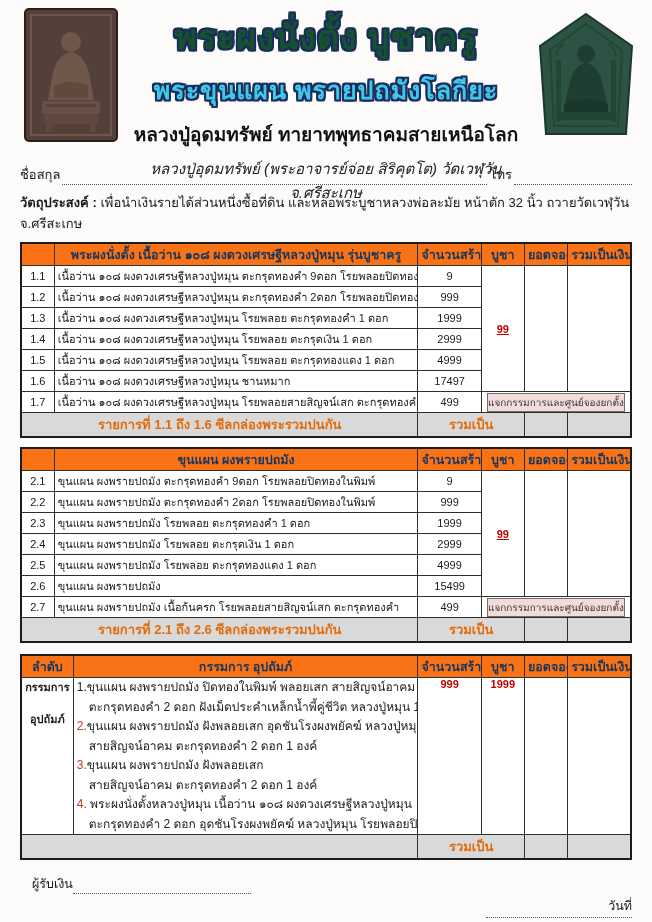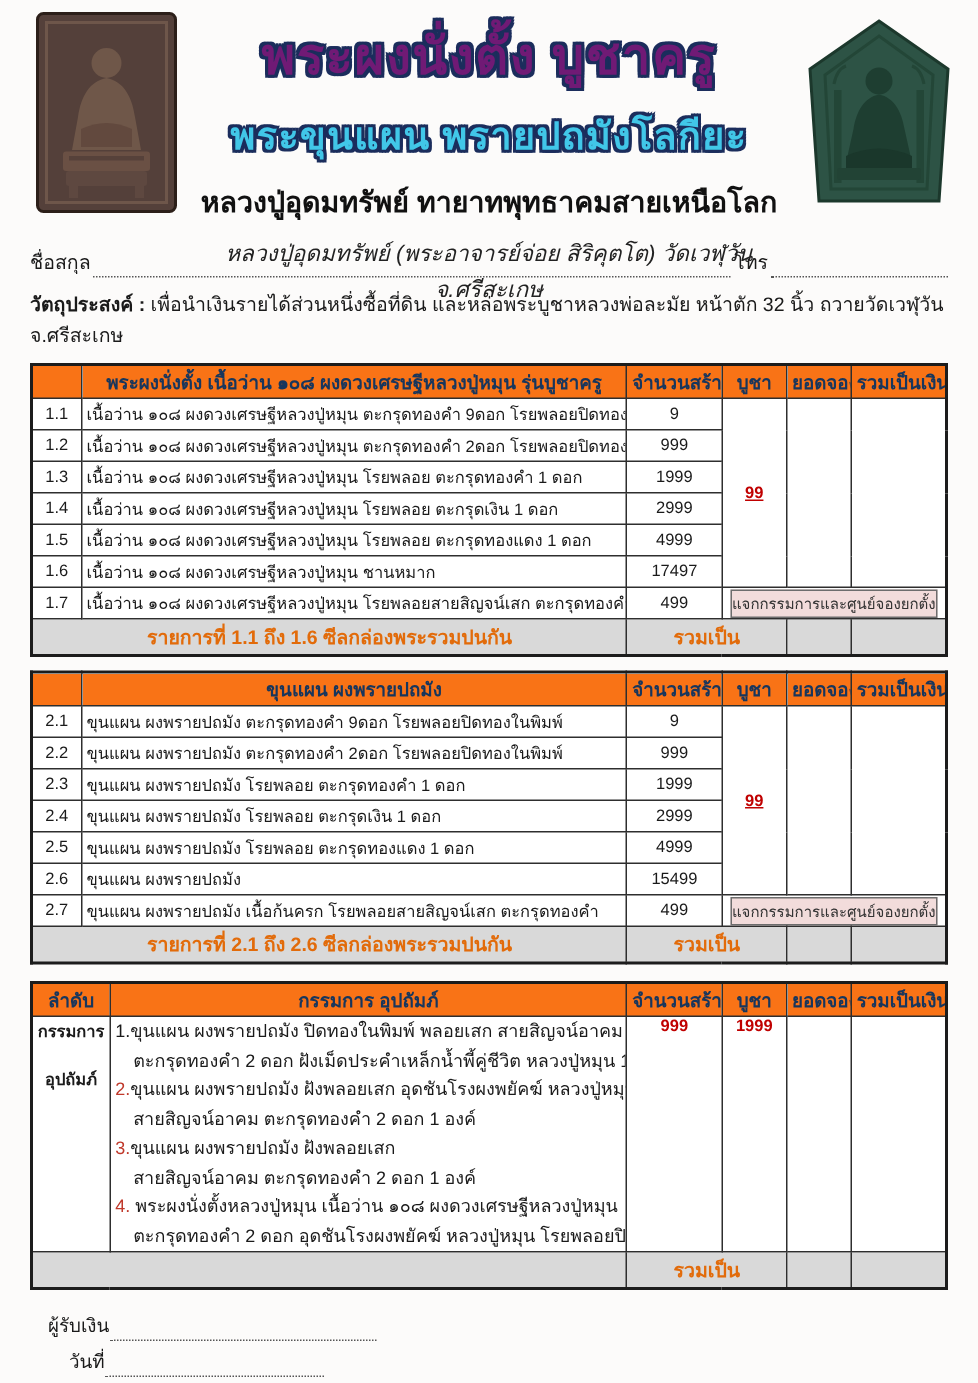--- a/index.html
+++ b/index.html
@@ -7,21 +7,21 @@
     position:relative;width:652px;height:922px;margin:0 auto;
     background:#fcfbfa;overflow:hidden;
     font-family:"Liberation Sans","DejaVu Sans",sans-serif;
     color:#1a1a1a;box-sizing:border-box;padding:0 20px;
   }
   
   .header{position:relative;height:162px;}
   .amulet-left{position:absolute;left:4px;top:8px;}
   .amulet-right{position:absolute;right:-4px;top:12px;}
   .titles{position:absolute;left:110px;right:110px;top:0;text-align:center;}
-  .title1{margin-top:10px;font-size:34px;font-weight:bold;color:#701a75;letter-spacing:1px;}
+  .title1{margin-top:10px;font-size:34px;font-weight:bold;color:#14532d;letter-spacing:1px;}
   .title2{margin-top:6px;font-size:25px;font-weight:bold;color:#41c7e8;letter-spacing:1px;}
   .outline{text-shadow:-2px -2px 0 #1b2d5c,2px -2px 0 #1b2d5c,-2px 2px 0 #1b2d5c,2px 2px 0 #1b2d5c,0 -2px 0 #1b2d5c,0 2px 0 #1b2d5c,-2px 0 0 #1b2d5c,2px 0 0 #1b2d5c;}
   .title3{margin-top:9px;font-size:19px;font-weight:bold;color:#111;}
   .title4{margin-top:8px;font-size:15px;font-style:italic;color:#222;}
   
   .form-line{display:flex;align-items:flex-end;font-size:13px;height:19px;margin-top:4px;}
   .dotted{border-bottom:1.6px dotted #555;height:14px;display:inline-block;}
   .grow{flex:1;margin:0 2px;}
   .w120{width:118px;margin-left:2px;}
   .purpose{font-size:13px;margin-top:7px;}
@@ -57,21 +57,21 @@
   .num-red{color:#c0392b;}
   .td-top{vertical-align:top;text-align:center;font-size:13px;font-weight:bold;
           color:#c00000;padding-top:4px;}
   
   .bottom-row{display:flex;margin-top:10px;}
   .code-box{margin-left:38px;width:360px;height:44px;border:2px solid #4a4a4a;
             background:#f2dcdb;color:#17365d;font-size:18px;display:flex;
             align-items:center;justify-content:center;}
   .sig-block{flex:1;padding-left:12px;font-size:12.5px;}
   .sig-line{display:flex;align-items:flex-end;height:22px;margin-top:2px;}
-  .sig-line.second{justify-content:flex-start;padding-left:14px;}
+  .sig-line.second{justify-content:flex-start;padding-left:14px;flex-direction:column;}
   .dot-180{width:178px;} .dot-150{width:146px;}
 </style>
 </head>
 <body>
 
 <div class="page">
 
   <div class="header">
     <svg class="amulet-left" width="94" height="134" viewBox="0 0 94 134">
       <rect x="1" y="1" width="92" height="132" rx="4" fill="#54403a" stroke="#2c1f19" stroke-width="2"></rect>

